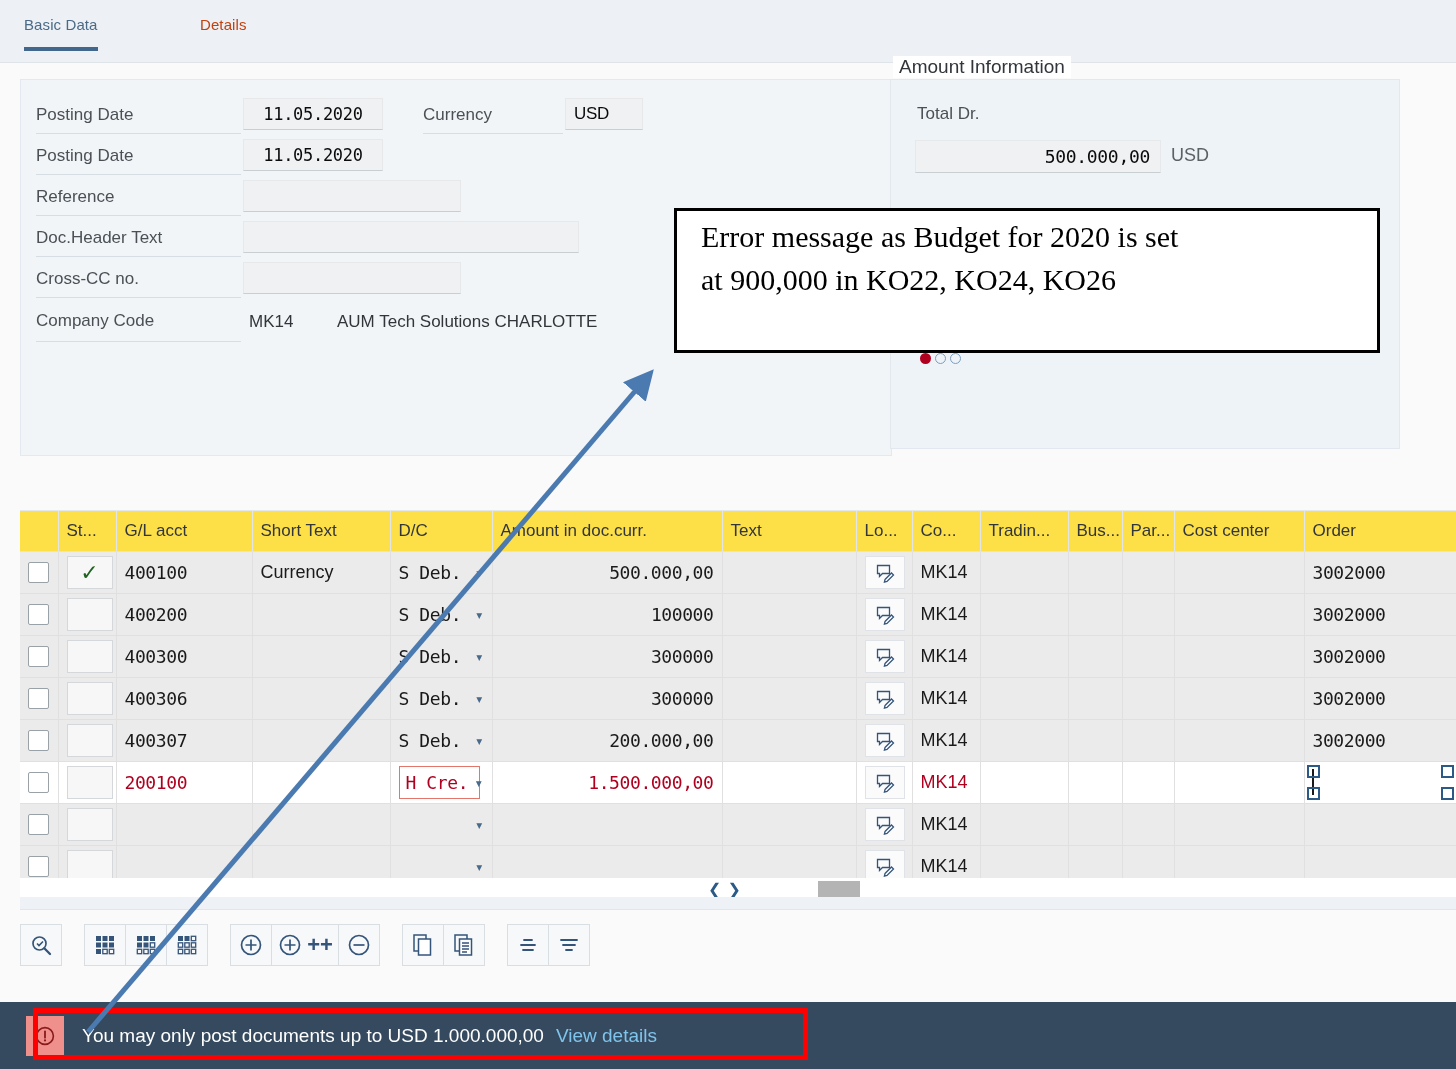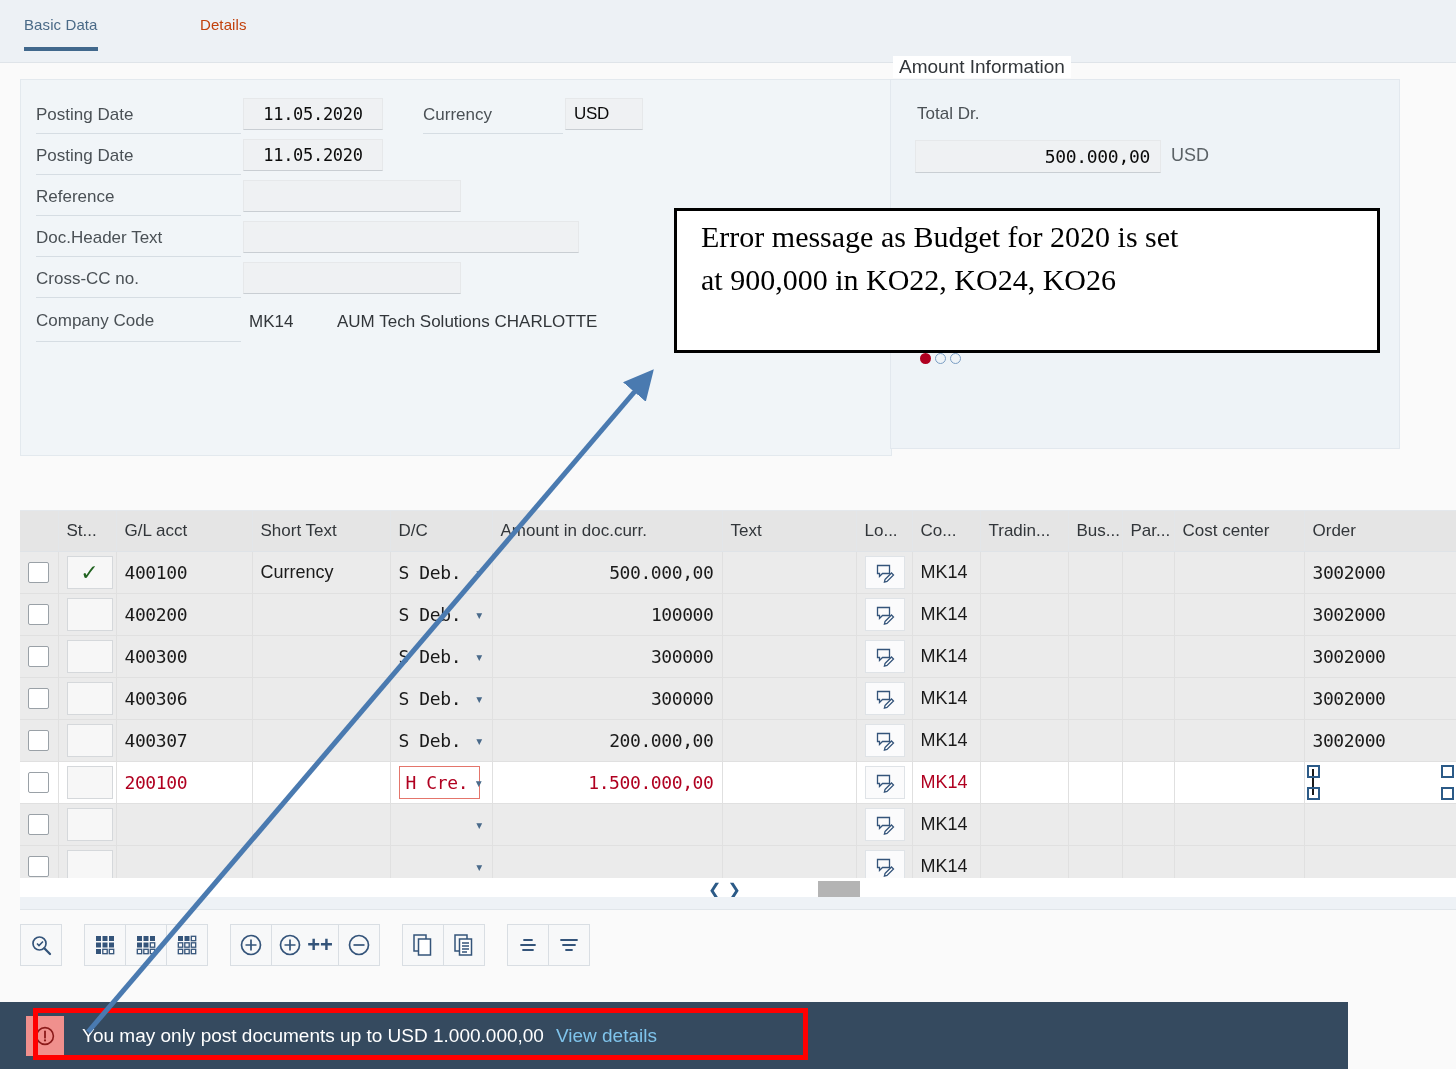--- a/index.html
+++ b/index.html
@@ -172,21 +172,21 @@
     background: #ffffff;
     border-top: 1px solid #e4e8ec;
     overflow: hidden;
   }
   table.grid {
     border-collapse: collapse;
     table-layout: fixed;
     width: 1436px;
   }
   table.grid th {
-    background: #e5e5e5;
+    background: #fde047;
     border-right: 1px solid #e3e6e9;
     border-bottom: 1px solid #dfe3e7;
     font-weight: normal;
     font-size: 17px;
     color: #32363a;
     text-align: left;
     height: 40px;
     padding: 0 8px;
     white-space: nowrap;
     overflow: hidden;
@@ -347,21 +347,21 @@
     cursor: pointer;
     margin-left: -1px;
   }
   .tgroup .tbtn:first-child { margin-left: 0; }
   .tbtn.wide { width: 68px; }
 
   
   .msgbar {
     position: absolute;
     left: 0; top: 1002px;
-    width: 1348px; height: 67px;
+    width: 1456px; height: 67px;
     background: #354a5f;
     display: flex;
     align-items: center;
   }
   .msg-icon {
     margin-left: 26px;
     width: 38px; height: 40px;
     background: #f0908d;
     display: flex;
     align-items: center;

